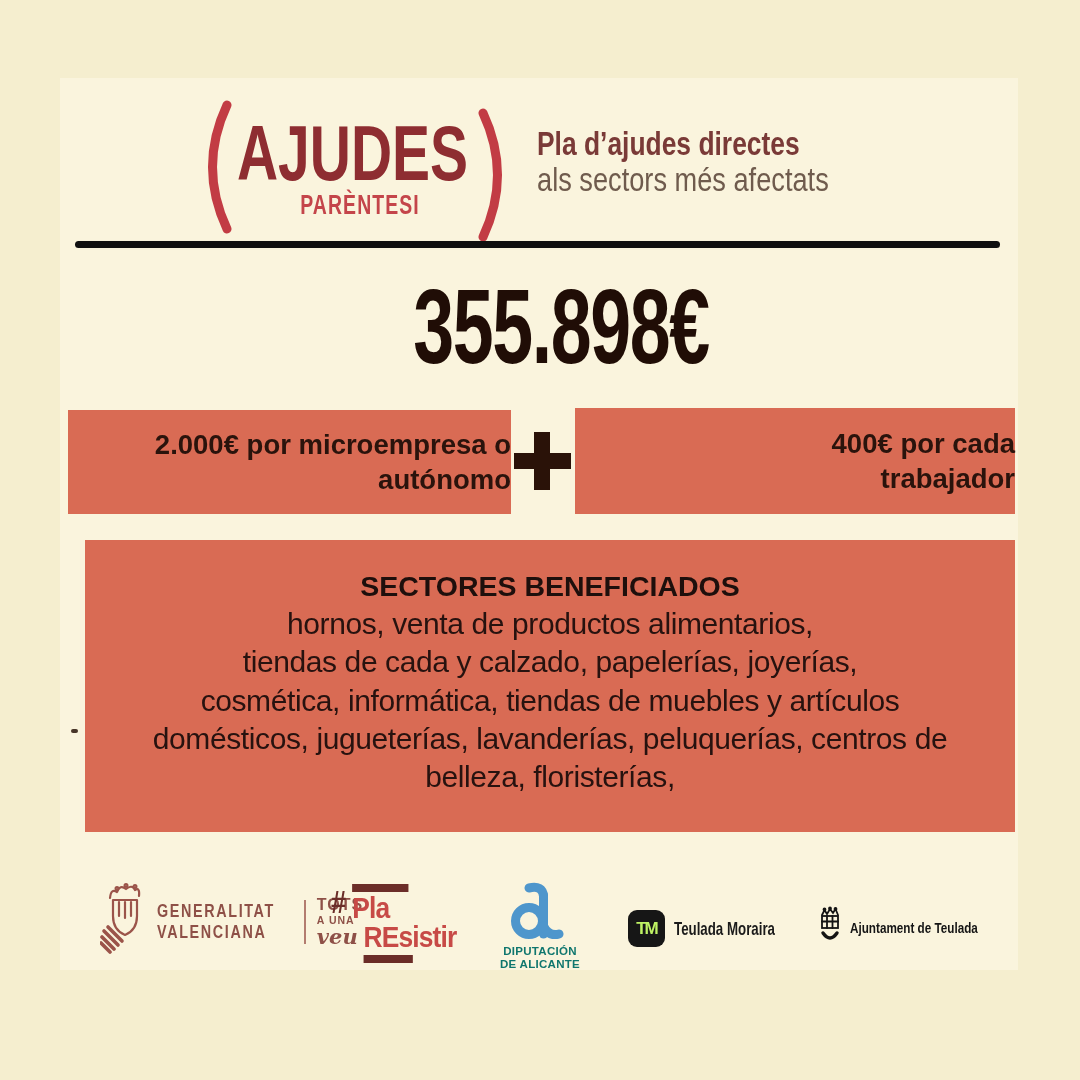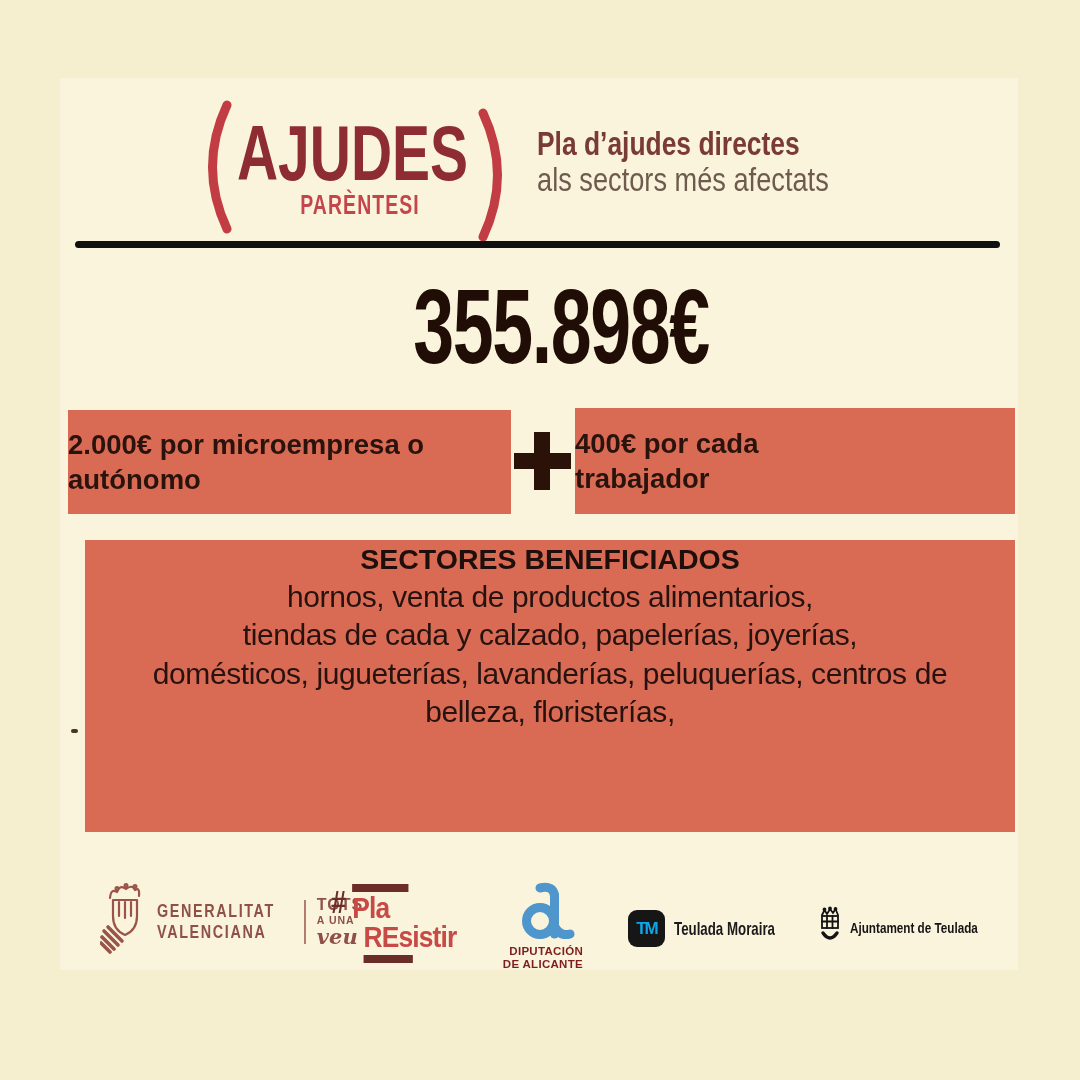--- a/index.html
+++ b/index.html
@@ -17,30 +17,30 @@
   .tagline{position:absolute;left:537px;top:127px;}
   .tagline-bold{display:inline-block;font-size:33px;font-weight:bold;color:#7a3a37;transform:scaleX(.8);transform-origin:left top;line-height:34px;white-space:nowrap;}
   .tagline-light{display:inline-block;font-size:34px;font-weight:normal;color:#6f5b4d;transform:scaleX(.8);transform-origin:left top;line-height:36px;white-space:nowrap;}
   .divider{position:absolute;left:75px;top:241px;width:925px;height:7px;background:#101010;border-radius:4px;}
 
   
   .amount-wrap{position:absolute;left:82px;top:272px;width:958px;text-align:center;}
   .amount{display:inline-block;font-size:105px;font-weight:bold;color:#200d06;line-height:1.05;transform:scaleX(.7);transform-origin:center top;letter-spacing:-2px;white-space:nowrap;}
 
   
-  .aid-box{position:absolute;background:#d96b54;display:flex;flex-direction:column;justify-content:center;text-align:left;}
+  .aid-box{position:absolute;background:#d96b54;display:flex;flex-direction:column;justify-content:center;text-align:right;}
   .aid-box .ln{font-size:27.5px;font-weight:bold;color:#2a130c;line-height:35px;white-space:nowrap;}
   .box1{left:68px;top:410px;width:443px;height:104px;}
   .box2{left:575px;top:408px;width:440px;height:106px;}
   .plus-wrap{position:absolute;left:514px;top:432px;width:57px;height:58px;}
   .plus-h{position:absolute;left:0;top:21px;width:57px;height:16px;background:#2a1208;}
   .plus-v{position:absolute;left:20px;top:0;width:16px;height:58px;background:#2a1208;}
 
   
-  .sectors{position:absolute;left:85px;top:540px;width:930px;height:292px;background:#d96b54;text-align:center;padding-top:1px;box-sizing:border-box;}
+  .sectors{position:absolute;left:85px;top:540px;width:930px;height:292px;background:#d96b54;text-align:center;padding-top:28px;box-sizing:border-box;}
   .sectors-title{font-size:28.5px;font-weight:bold;color:#1e0f0c;line-height:37px;letter-spacing:0;}
   .sector-line{font-size:30px;color:#27120f;line-height:38.3px;letter-spacing:-0.4px;white-space:nowrap;}
   .stray-mark{position:absolute;left:71px;top:729px;width:7px;height:4px;background:#473528;border-radius:2px;}
 
   
   .gva{position:absolute;left:100px;top:882px;height:80px;display:flex;align-items:center;color:#8e5047;}
   .gva-name{margin-left:9px;font-weight:bold;}
   .gva-name .nm{display:block;font-size:17.5px;letter-spacing:2px;line-height:21px;transform:scaleX(.82);transform-origin:left center;white-space:nowrap;}
   .gva-sep{width:2px;height:44px;background:#9b544a;opacity:.75;margin:0 11px 0 3px;}
   .gva-tots{line-height:1;}
@@ -51,27 +51,27 @@
   .plares{position:absolute;left:331px;top:884px;transform:scaleX(.88);transform-origin:left top;}
   .plares-row1{display:flex;align-items:flex-end;}
   .plares-hash{font-size:31px;font-weight:bold;color:#6b2d28;line-height:34px;margin-right:7px;}
   .plares-pla-col{display:flex;flex-direction:column;}
   .plares-bar-top{width:64px;height:8px;background:#6b2d28;margin-bottom:4px;}
   .plares-pla{font-size:30px;font-weight:bold;color:#c74a46;line-height:24px;letter-spacing:-1px;}
   .plares-row2{margin-left:37px;margin-top:4px;}
   .plares-resistir{font-size:30px;font-weight:bold;color:#c74a46;line-height:26px;letter-spacing:-1px;}
   .plares-bar-bottom{width:56px;height:8px;background:#6b2d28;margin-top:5px;}
 
-  .dipu{position:absolute;left:497px;top:881px;width:86px;text-align:right;color:#7f1d1d;}
+  .dipu{position:absolute;left:497px;top:881px;width:86px;text-align:center;color:#0f766e;}
   .dipu-labels{margin-top:2px;}
   .dipu-labels .dl{display:block;font-size:11.5px;font-weight:bold;letter-spacing:.3px;line-height:13px;white-space:nowrap;}
 
   .tm{position:absolute;left:628px;top:910px;display:flex;align-items:center;}
   .tm-badge{width:37px;height:37px;background:#161616;border-radius:9px;display:flex;align-items:center;justify-content:center;}
-  .tm-mono{color:#0ea5e9;font-size:17px;font-weight:bold;letter-spacing:-2px;}
+  .tm-mono{color:#bef264;font-size:17px;font-weight:bold;letter-spacing:-2px;}
   .tm-label{margin-left:9px;font-size:19px;font-weight:bold;color:#1a1a1a;transform:scaleX(.7);transform-origin:left center;white-space:nowrap;letter-spacing:0;}
 
   .ajt{position:absolute;left:817px;top:906px;display:flex;align-items:center;}
   .ajt-label{margin-left:7px;font-size:15px;font-weight:bold;color:#141414;transform:scaleX(.78);transform-origin:left center;white-space:nowrap;}
 </style>
 </head>
 <body>
 
 <div class="canvas">
   <div class="panel"></div>
@@ -110,20 +110,21 @@
   </div>
   <div class="aid-box box2">
     <div class="ln">400€ por cada</div>
     <div class="ln">trabajador</div>
   </div>
 
   <div class="sectors">
     <div class="sectors-title">SECTORES BENEFICIADOS</div>
     <div class="sector-line">hornos, venta de productos alimentarios,</div>
     <div class="sector-line">tiendas de cada y calzado, papelerías, joyerías,</div>
+    <div class="sector-line">cosmética, informática, tiendas de muebles y artículos</div>
     <div class="sector-line">domésticos, jugueterías, lavanderías, peluquerías, centros de</div>
     <div class="sector-line">belleza, floristerías,</div>
   </div>
   <div class="stray-mark"></div>
 
   <div class="gva">
     <span>
       <svg width="48" height="78" viewBox="0 0 48 78" fill="none" stroke="#9b544a" stroke-width="2.2" stroke-linecap="round" stroke-linejoin="round">
         <path d="M10,17 Q11,7 17,11 Q20,3 26,8 Q32,3 35,9 Q40,6 39,15"></path>
         <circle cx="17" cy="7.5" r="1.4"></circle>

